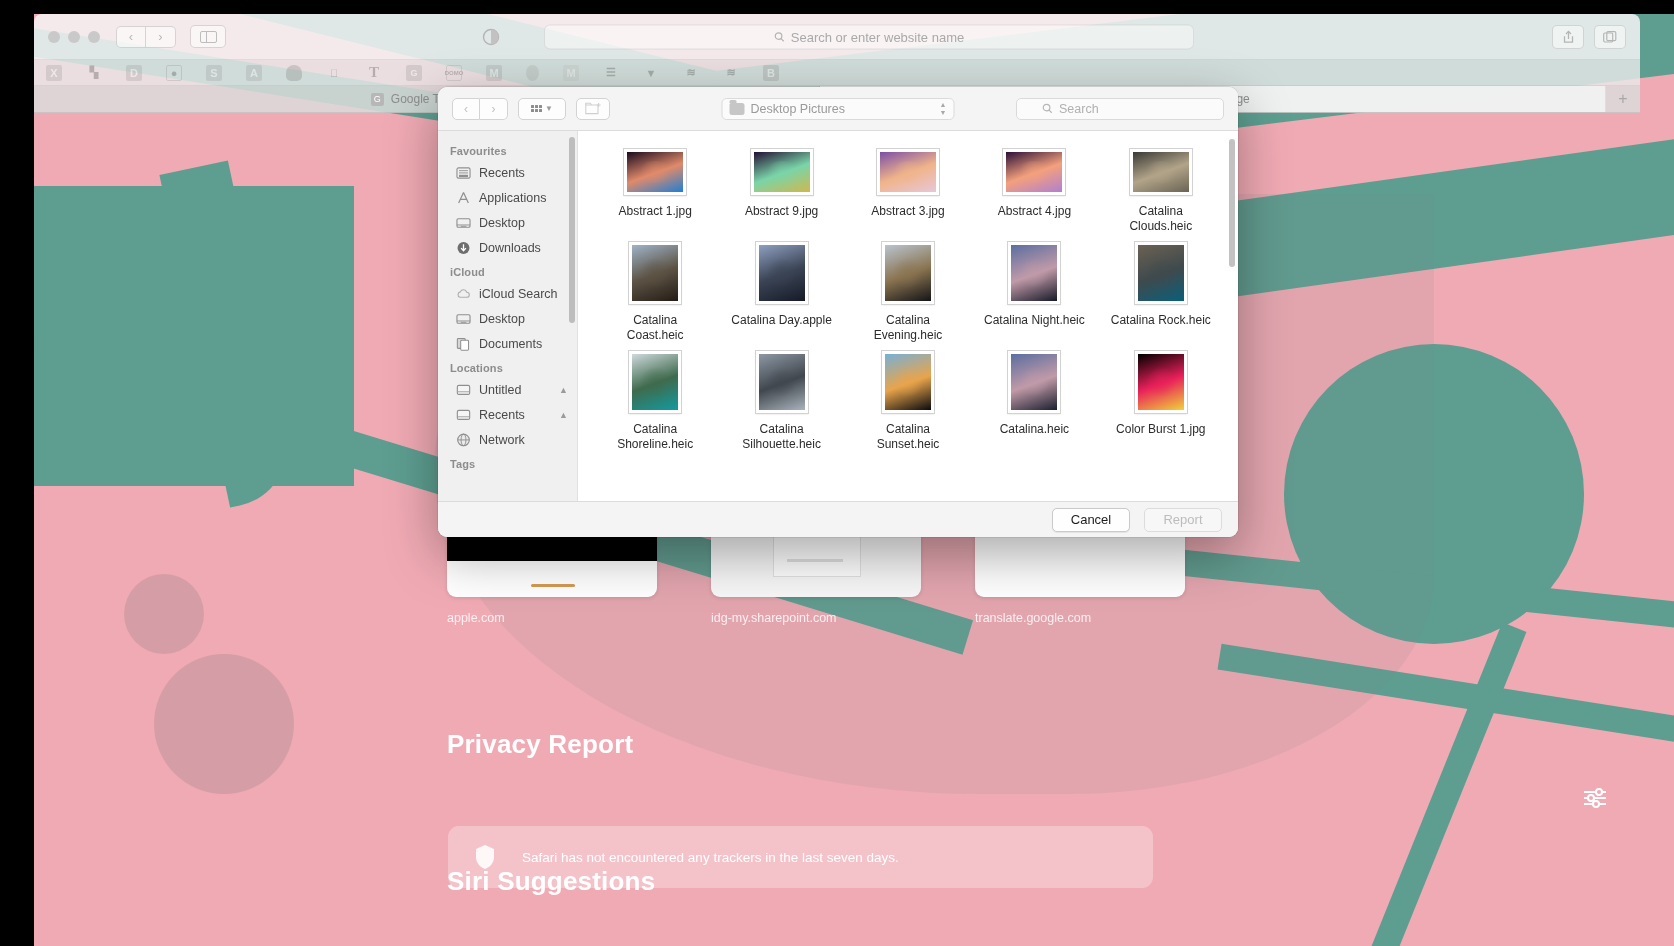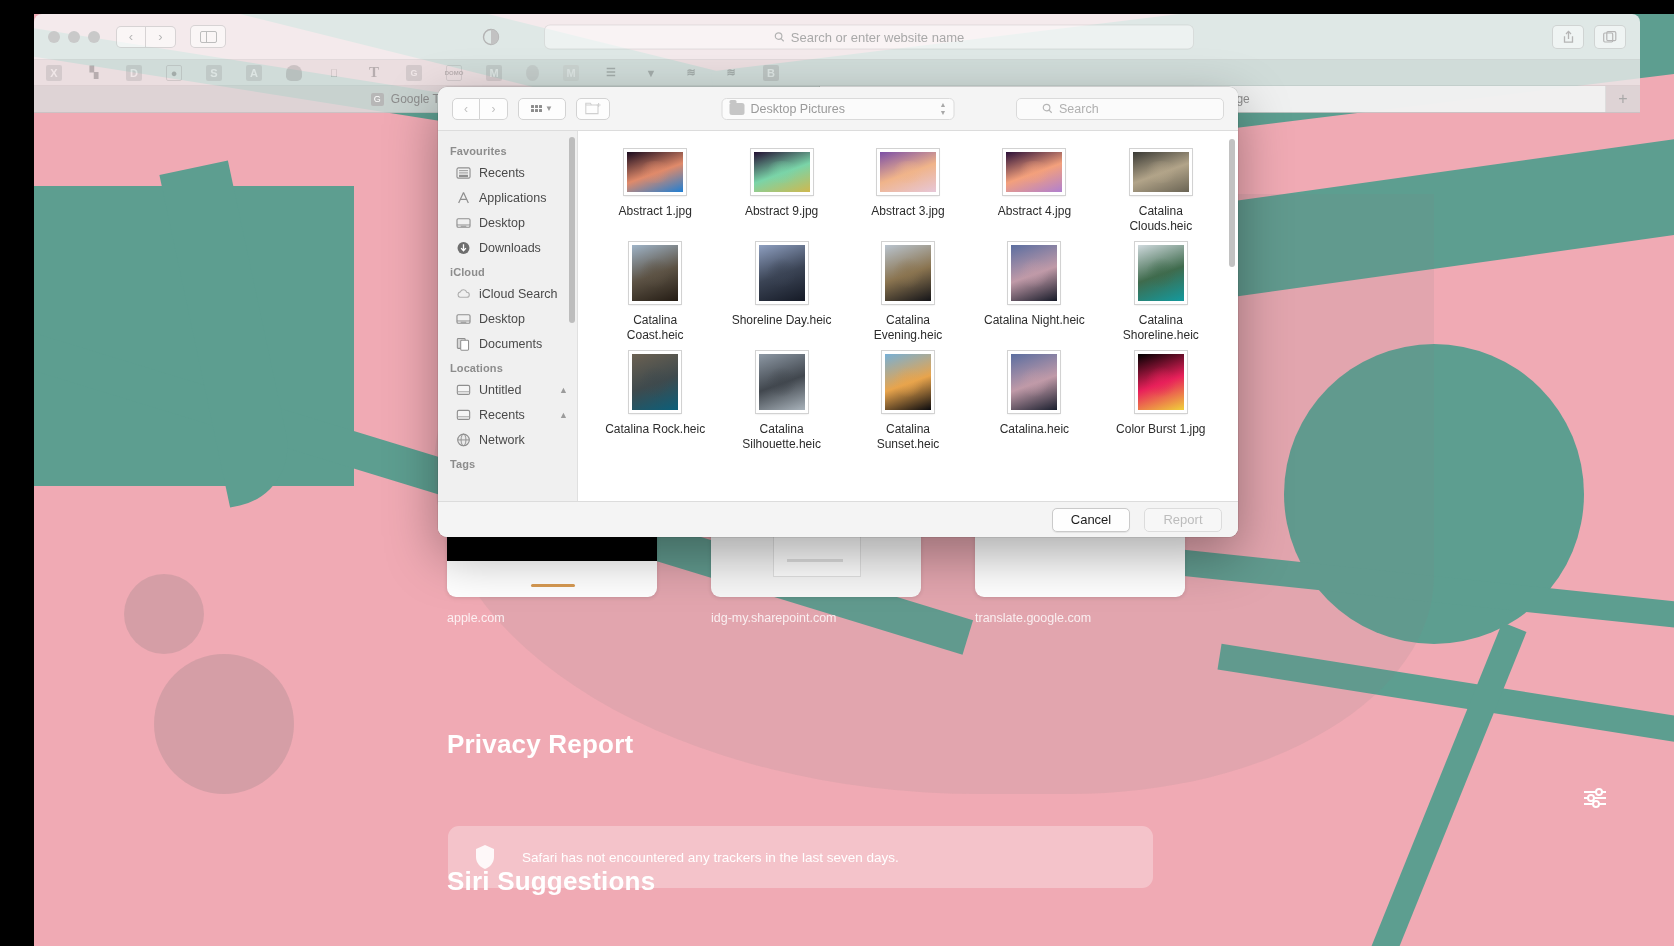--- a/index.html
+++ b/index.html
@@ -591,45 +591,45 @@
             <div class="fcell">
               <div class="fthumb portrait" style="background: linear-gradient(160deg, rgb(159, 180, 200) 0%, rgb(93, 83, 69) 52%, rgb(36, 28, 20) 100%);">
                 <div style="position: absolute; left: 18%; top: 22%; width: 64%; height: 56%; border-radius: 50%; background: radial-gradient(circle, rgba(93, 83, 69, 0.533) 0%, transparent 70%);"></div>
               </div>
               <div class="fname">Catalina Coast.heic</div>
             </div>
             <div class="fcell">
               <div class="fthumb portrait" style="background: linear-gradient(160deg, rgb(142, 159, 192) 0%, rgb(59, 68, 85) 52%, rgb(21, 26, 38) 100%);">
                 <div style="position: absolute; left: 18%; top: 22%; width: 64%; height: 56%; border-radius: 50%; background: radial-gradient(circle, rgba(59, 68, 85, 0.533) 0%, transparent 70%);"></div>
               </div>
-              <div class="fname">Shoreline Day.heic</div>
+              <div class="fname">Catalina Day.apple</div>
             </div>
             <div class="fcell">
               <div class="fthumb portrait" style="background: linear-gradient(160deg, rgb(185, 196, 207) 0%, rgb(138, 116, 80) 52%, rgb(20, 20, 24) 100%);">
                 <div style="position: absolute; left: 18%; top: 22%; width: 64%; height: 56%; border-radius: 50%; background: radial-gradient(circle, rgba(138, 116, 80, 0.533) 0%, transparent 70%);"></div>
               </div>
               <div class="fname">Catalina Evening.heic</div>
             </div>
             <div class="fcell">
               <div class="fthumb portrait" style="background: linear-gradient(160deg, rgb(91, 110, 160) 0%, rgb(192, 154, 168) 52%, rgb(22, 26, 40) 100%);">
                 <div style="position: absolute; left: 18%; top: 22%; width: 64%; height: 56%; border-radius: 50%; background: radial-gradient(circle, rgba(192, 154, 168, 0.533) 0%, transparent 70%);"></div>
               </div>
               <div class="fname">Catalina Night.heic</div>
             </div>
             <div class="fcell">
+              <div class="fthumb portrait" style="background: linear-gradient(160deg, rgb(107, 97, 82) 0%, rgb(63, 74, 77) 52%, rgb(11, 95, 122) 100%);">
+                <div style="position: absolute; left: 18%; top: 22%; width: 64%; height: 56%; border-radius: 50%; background: radial-gradient(circle, rgba(63, 74, 77, 0.533) 0%, transparent 70%);"></div>
+              </div>
+              <div class="fname">Catalina Rock.heic</div>
+            </div>
+            <div class="fcell">
               <div class="fthumb portrait" style="background: linear-gradient(160deg, rgb(207, 217, 221) 0%, rgb(63, 107, 77) 52%, rgb(19, 154, 158) 100%);">
                 <div style="position: absolute; left: 18%; top: 22%; width: 64%; height: 56%; border-radius: 50%; background: radial-gradient(circle, rgba(63, 107, 77, 0.533) 0%, transparent 70%);"></div>
               </div>
               <div class="fname">Catalina Shoreline.heic</div>
-            </div>
-            <div class="fcell">
-              <div class="fthumb portrait" style="background: linear-gradient(160deg, rgb(107, 97, 82) 0%, rgb(63, 74, 77) 52%, rgb(11, 95, 122) 100%);">
-                <div style="position: absolute; left: 18%; top: 22%; width: 64%; height: 56%; border-radius: 50%; background: radial-gradient(circle, rgba(63, 74, 77, 0.533) 0%, transparent 70%);"></div>
-              </div>
-              <div class="fname">Catalina Rock.heic</div>
             </div>
             <div class="fcell">
               <div class="fthumb portrait" style="background: linear-gradient(160deg, rgb(141, 152, 164) 0%, rgb(65, 71, 78) 52%, rgb(169, 179, 187) 100%);">
                 <div style="position: absolute; left: 18%; top: 22%; width: 64%; height: 56%; border-radius: 50%; background: radial-gradient(circle, rgba(65, 71, 78, 0.533) 0%, transparent 70%);"></div>
               </div>
               <div class="fname">Catalina Silhouette.heic</div>
             </div>
             <div class="fcell">
               <div class="fthumb portrait" style="background: linear-gradient(160deg, rgb(119, 176, 214) 0%, rgb(232, 164, 76) 52%, rgb(10, 10, 14) 100%);">
                 <div style="position: absolute; left: 18%; top: 22%; width: 64%; height: 56%; border-radius: 50%; background: radial-gradient(circle, rgba(232, 164, 76, 0.533) 0%, transparent 70%);"></div>

